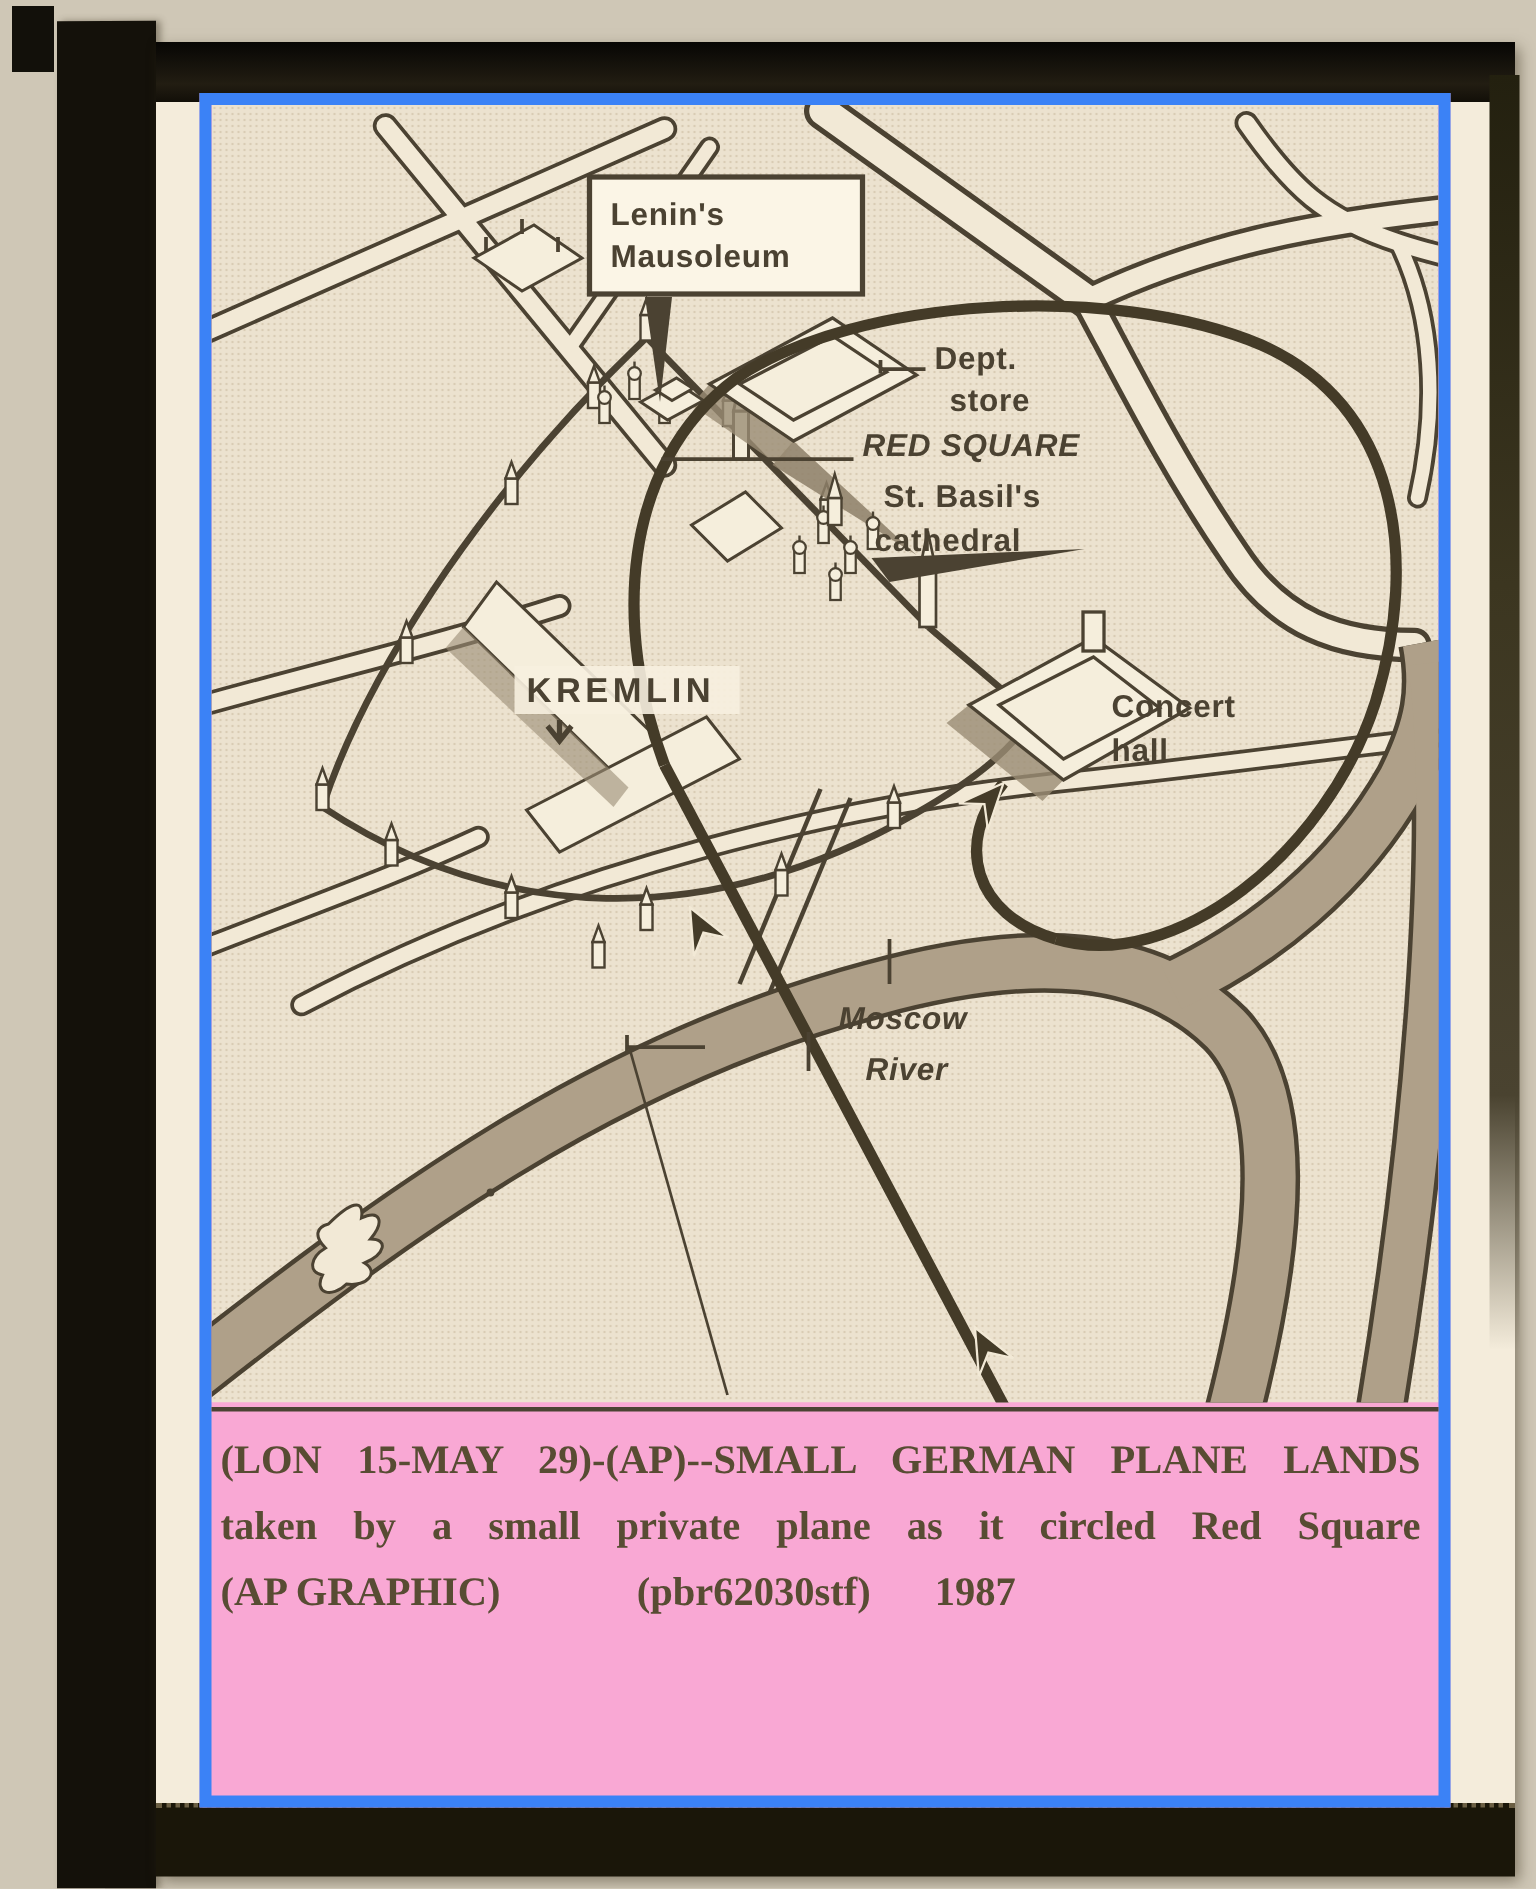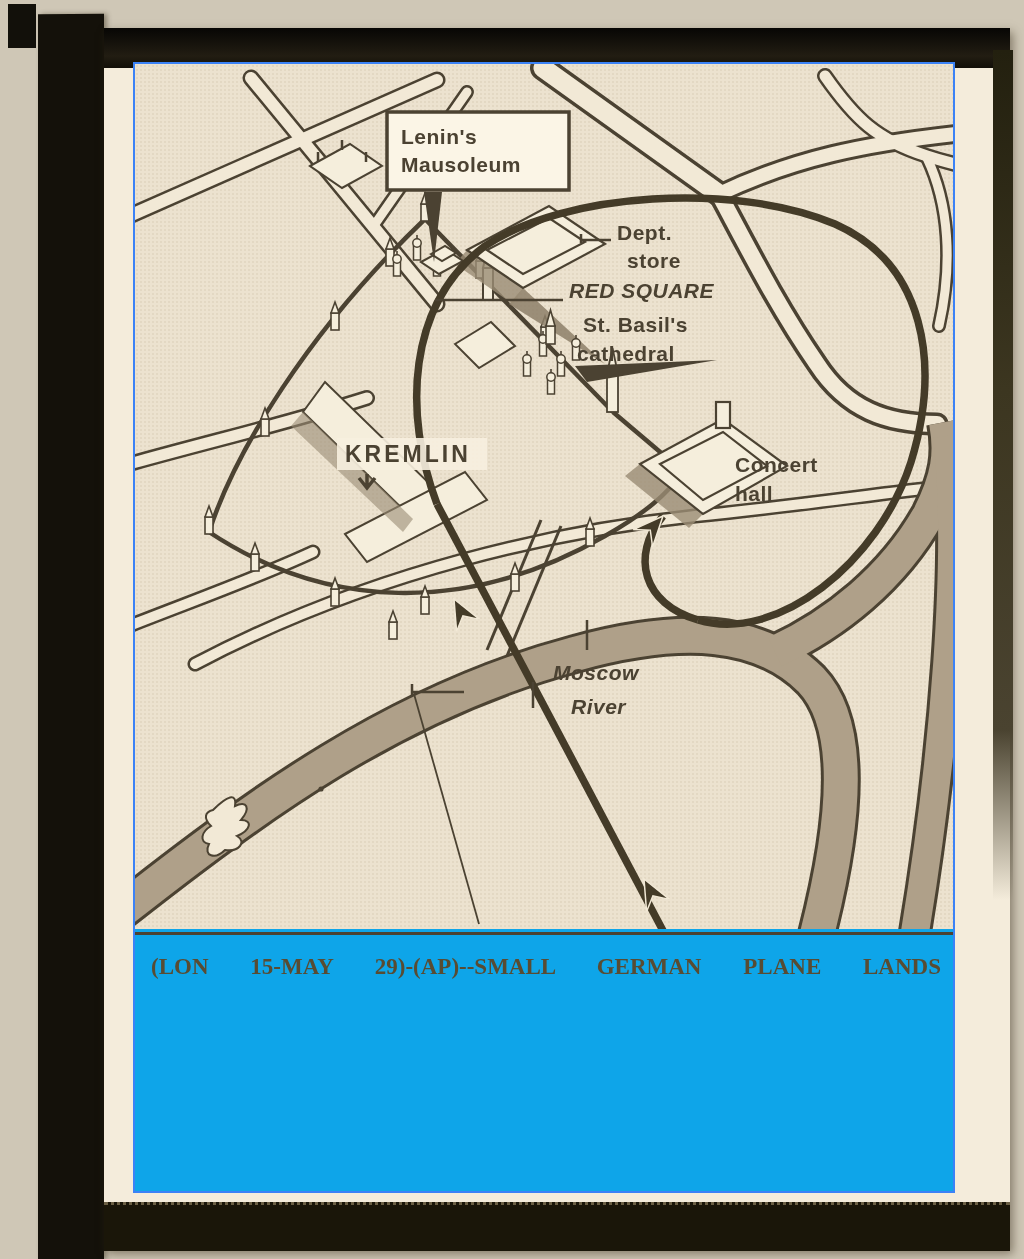--- a/index.html
+++ b/index.html
@@ -12,26 +12,26 @@
   .photo{position:absolute;left:104px;top:28px;width:906px;height:1222px;background:#f4ecdb;
          box-shadow:3px 4px 9px rgba(60,50,30,.5);}
   .photo-topbar{position:absolute;left:0;top:0;width:100%;height:40px;
                 background:linear-gradient(#070604,#221d12 70%,#120f08);}
   .photo-bottombar{position:absolute;left:0;top:1174px;width:100%;height:46px;background:#1a1609;
                    border-top:3px dotted #6b5f44;}
   .right-dark-bar{position:absolute;left:889px;top:22px;width:20px;height:850px;
                   background:linear-gradient(#23200f,#3c3620 40%,#4a4330 80%,rgba(74,67,48,0));}
   
   .panel{position:absolute;left:29px;top:34px;width:818px;height:1127px;
-         border:2px solid #3b82f6;background:#0ea5e9;}
+         border:8px solid #3b82f6;background:#f9a8d4;}
   .map-area{position:relative;width:818px;height:868px;overflow:hidden;}
   .map-area svg{display:block;}
   .caption-area{box-sizing:border-box;border-top:3px solid #4b4232;height:256px;
-                padding:10px 12px 0 16px;color:#584c33;
-                font-family:"Liberation Serif",serif;font-weight:bold;font-size:23px;}
+                padding:10px 12px 0 6px;color:#584c33;
+                font-family:"Liberation Serif",serif;font-weight:bold;font-size:27px;}
   .cap-line{line-height:44px;white-space:nowrap;}
   .cap-just{text-align:justify;text-align-last:justify;white-space:normal;}
   .cap-thu{word-spacing:16px;}
   .credit-mid{margin-left:84px;}
   .credit-year{margin-left:36px;}
   
   text{font-family:"Liberation Sans",sans-serif;font-weight:bold;fill:#4b4232;}
   .lbl{font-size:21px;letter-spacing:.5px;}
   .lbl-it{font-style:italic;}
   .lbl-kremlin{font-size:23px;letter-spacing:3px;}
@@ -239,18 +239,24 @@
           <text class="lbl" x="442" y="297">cathedral</text>
           <text class="lbl" x="600" y="408">Concert</text>
           <text class="lbl" x="600" y="437">hall</text>
           <text class="lbl lbl-it" x="418" y="616" font-size="23">Moscow</text>
           <text class="lbl lbl-it" x="436" y="650" font-size="23">River</text>
         </svg>
       </div>
 
       <div class="caption-area">
         <div class="cap-line cap-just">(LON 15-MAY 29)-(AP)--SMALL GERMAN PLANE LANDS</div>
+        <div class="cap-line cap-just">taken by a small private plane as it circled Red Square</div>
+        <div class="cap-line">
+          <span>(AP GRAPHIC)</span>
+          <span class="credit-mid">(pbr62030stf)</span>
+          <span class="credit-year">1987</span>
+        </div>
       </div>
     </div>
 
     <div class="right-dark-bar"></div>
   </div>
 </div>
 
 </body></html>

